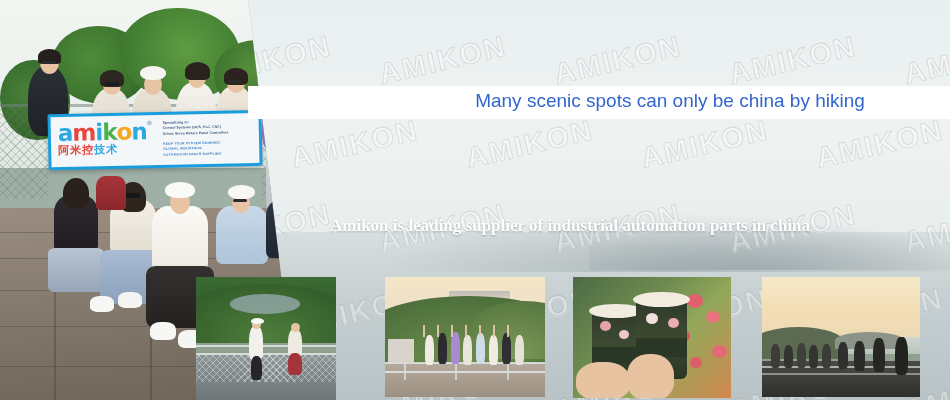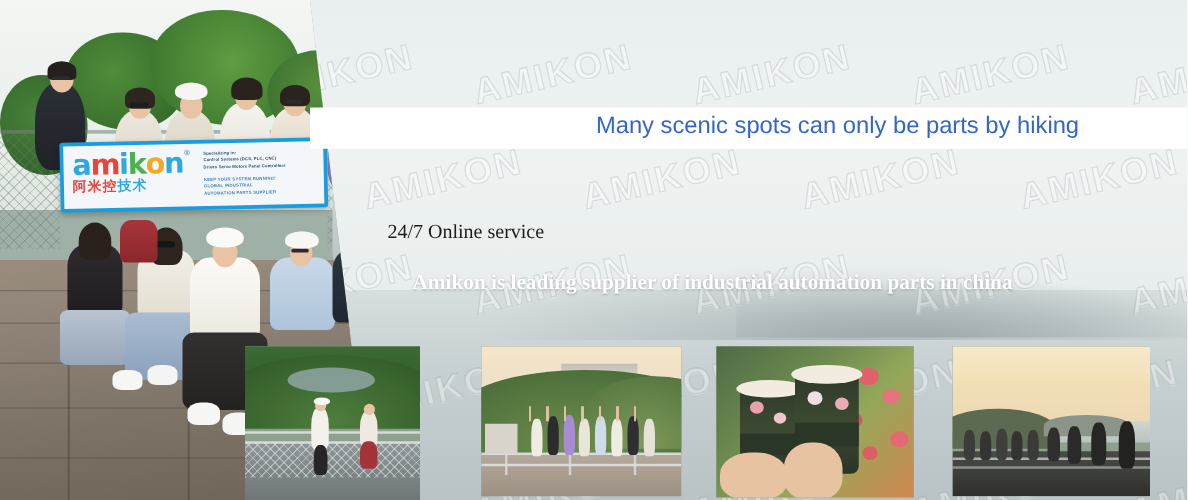--- a/index.html
+++ b/index.html
@@ -280,24 +280,23 @@
 
     <div class="person" style="left:266px;top:200px;width:44px;height:58px;background:linear-gradient(180deg,#2b3642,#1e2630);border-radius:28% 28% 12% 12%;"></div>
     <div class="head" style="left:278px;top:186px;width:18px;height:21px;"></div>
     <div class="glasses" style="left:279px;top:193px;width:16px;height:5px;background:#141414;border-radius:3px;"></div>
 
     <div class="person" style="left:96px;top:176px;width:30px;height:34px;background:linear-gradient(180deg,#a8343a,#8a272c);border-radius:30% 30% 14% 14%;"></div>
   </div>
 
 
   <div class="sub-band"></div>
-  <div class="subtitle">Many scenic spots can only be parts by hiking</div>
+  <div class="subtitle">Many scenic spots can only be china by hiking</div>
 
   <div class="features">
-    <div class="feature">24/7 Online service</div>
   </div>
 
   <div class="tagline">Amikon is leading supplier of industrial automation parts in china</div>
 
   <div class="thumb t1">
     <div style="position:absolute;left:0;top:0;width:100%;height:38%;background:linear-gradient(180deg,#3b6a33,#2e5a2a);"></div>
     <div class="hill" style="left:-10%;top:6%;width:120%;height:48%;background:radial-gradient(ellipse at 50% 90%,#4f7d3c,#2b5526);"></div>
     <div style="position:absolute;left:24%;top:14%;width:50%;height:16%;background:#8fa6a4;border-radius:50%;opacity:.85;"></div>
     <div class="walk" style="left:0;top:63%;width:100%;height:37%;background:linear-gradient(180deg,#8f9799,#6e7678);"></div>
     <div class="railing" style="left:0;top:55%;width:100%;"></div>

